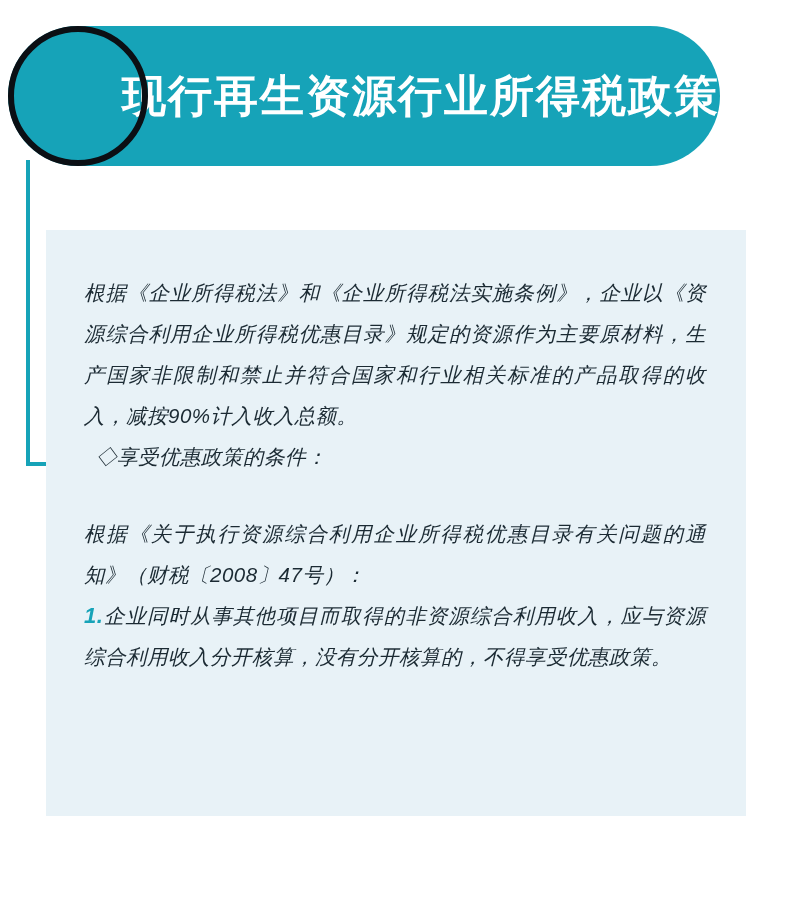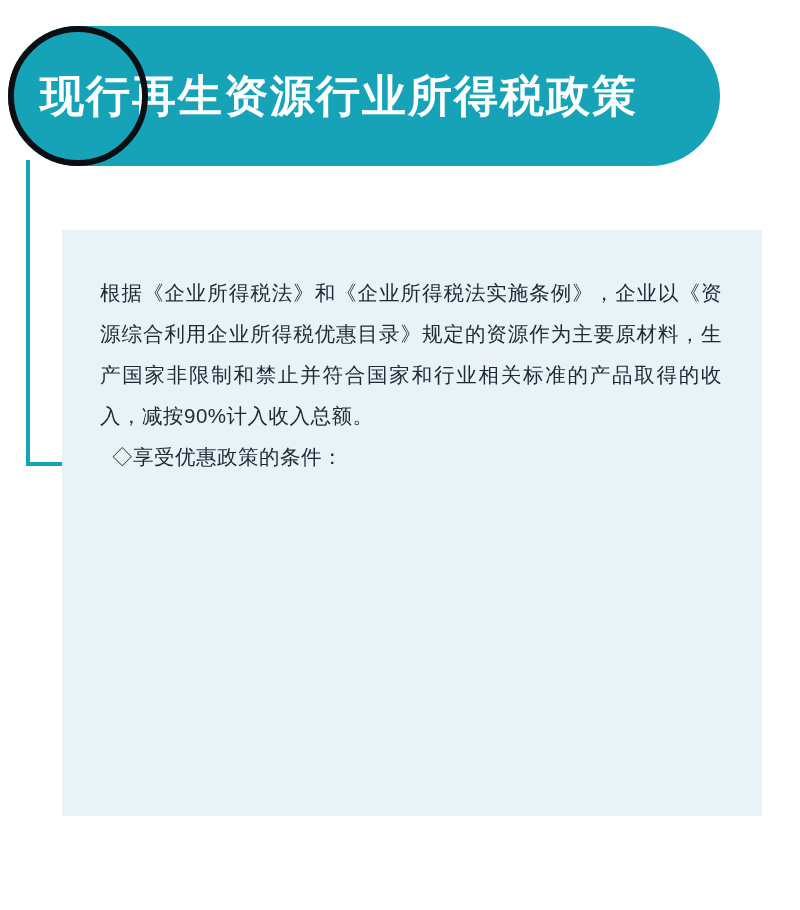--- a/index.html
+++ b/index.html
@@ -21,20 +21,21 @@
     left: 8px;
     top: 26px;
     width: 712px;
     height: 140px;
     background: #16a3b8;
     border-radius: 70px;
     display: flex;
     align-items: center;
     box-sizing: border-box;
     padding-left: 32px;
+    justify-content: flex-end;
   }
   .title-banner .title-text {
     color: #ffffff;
     font-size: 44px;
     font-weight: bold;
     letter-spacing: 2px;
     line-height: 1.1;
     white-space: nowrap;
   }
 
@@ -65,25 +66,26 @@
     left: 26px;
     top: 462px;
     width: 36px;
     height: 4px;
     background: #16a3b8;
   }
 
   
   .body-panel {
     position: absolute;
-    left: 62px;
+    left: 46px;
     top: 230px;
     width: 700px;
     height: 586px;
     background: #e8f2f7;
+    font-style: italic;
   }
   .body-inner {
     padding: 42px 40px 30px 38px;
     box-sizing: border-box;
   }
 
   p.para {
     margin: 0;
     color: #1b2a33;
     font-size: 20.5px;
@@ -120,17 +122,21 @@
 </div>
 <div class="ring-accent"></div>
 <div class="connector"></div>
 <div class="connector-foot"></div>
 
 <div class="body-panel">
   <div class="body-inner">
 
     <p class="para">根据《企业所得税法》和《企业所得税法实施条例》，企业以《资源综合利用企业所得税优惠目录》规定的资源作为主要原材料，生产国家非限制和禁止并符合国家和行业相关标准的产品取得的收入，减按90%计入收入总额。</p>
     <p class="para small-gap-top">◇享受优惠政策的条件：</p>
+    <p class="para gap-top">根据《关于执行资源综合利用企业所得税优惠目录有关问题的通知》（财税〔2008〕47号）：</p>
 
+    <p class="para numbered">
+      <span class="num">1.</span><span class="num-text">企业同时从事其他项目而取得的非资源综合利用收入，应与资源综合利用收入分开核算，没有分开核算的，不得享受优惠政策。</span>
+    </p>
 
 
   </div>
 </div>
 
 </body></html>

